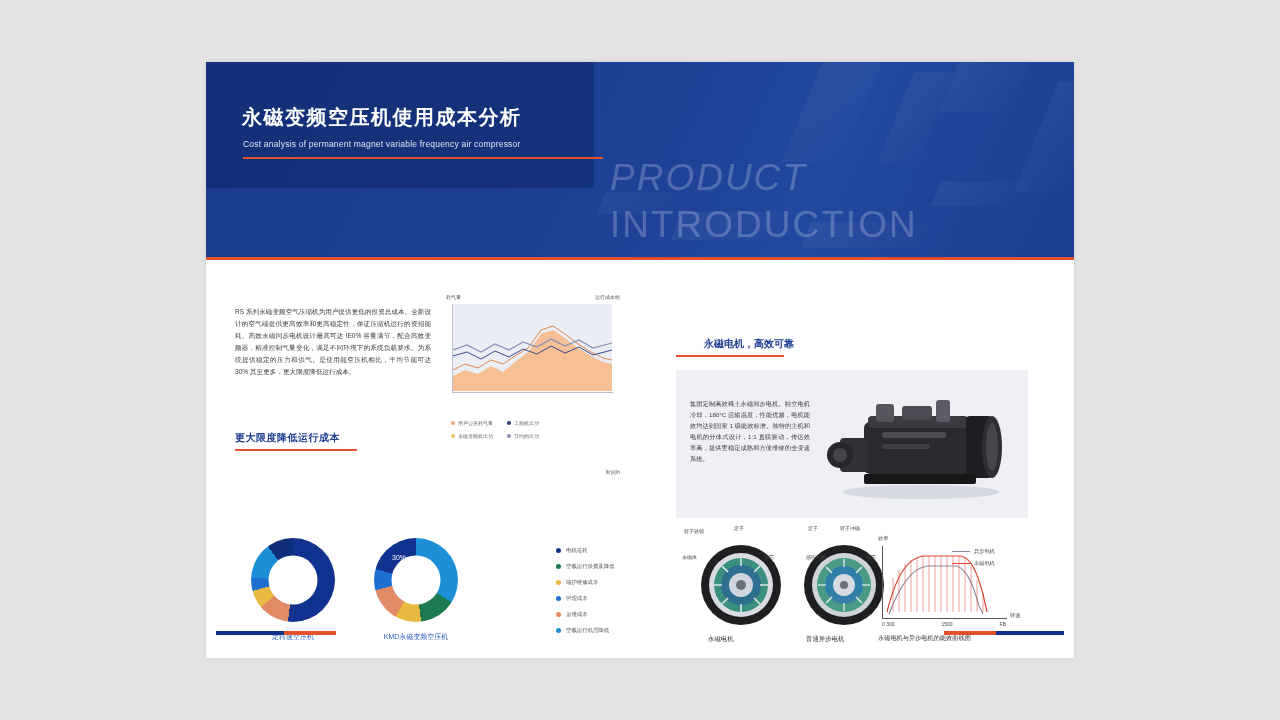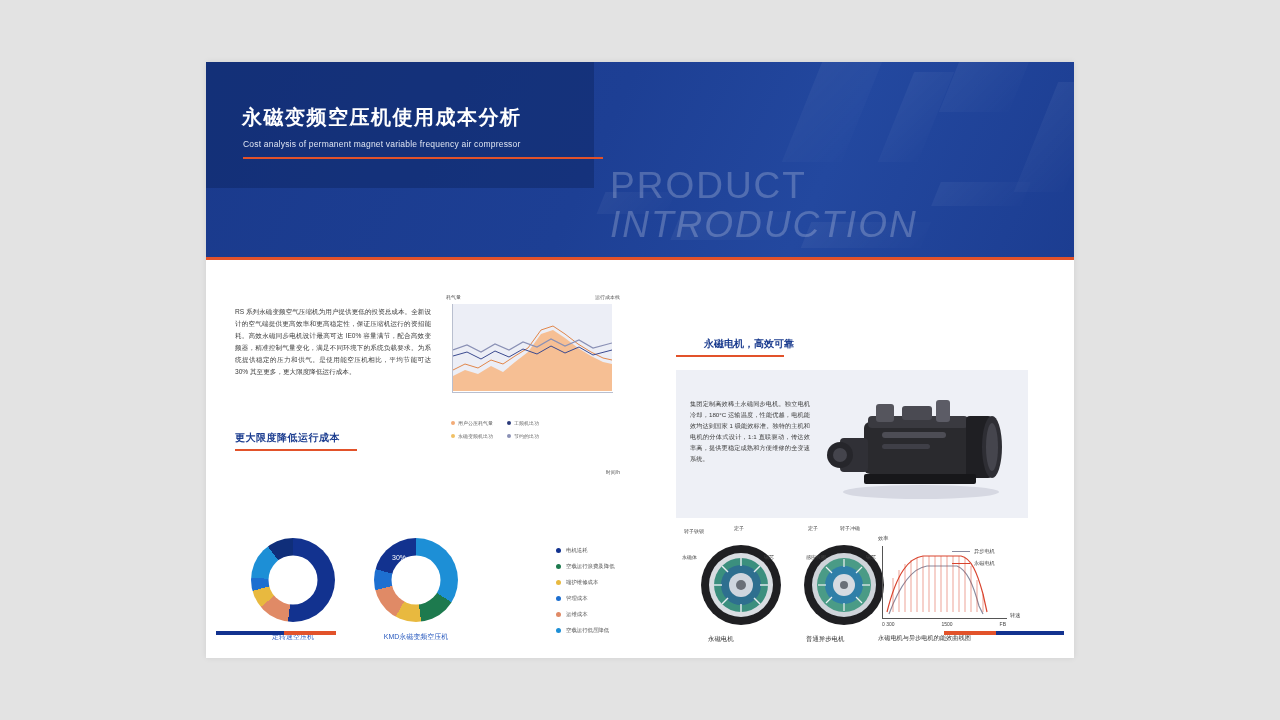--- a/index.html
+++ b/index.html
@@ -63,22 +63,22 @@
     left: 37px; top: 95px;
     width: 360px; height: 1.5px;
     background: #e2522a;
   }
   .hdr-big1, .hdr-big2 {
     position: absolute;
     color: rgba(255,255,255,0.22);
     font-size: 37px;
     letter-spacing: 2px;
   }
-  .hdr-big1 { left: 404px; top: 103px; }
-  .hdr-big2 { left: 404px; top: 142px; font-style: italic; }
+  .hdr-big1 { left: 404px; top: 95px; font-style: italic; }
+  .hdr-big2 { left: 404px; top: 142px; }
 
   .orange-bar {
     position: absolute;
     left: 0; top: 195px;
     width: 868px; height: 3px;
     background: #e2522a;
   }
 
   
   .body-text {

